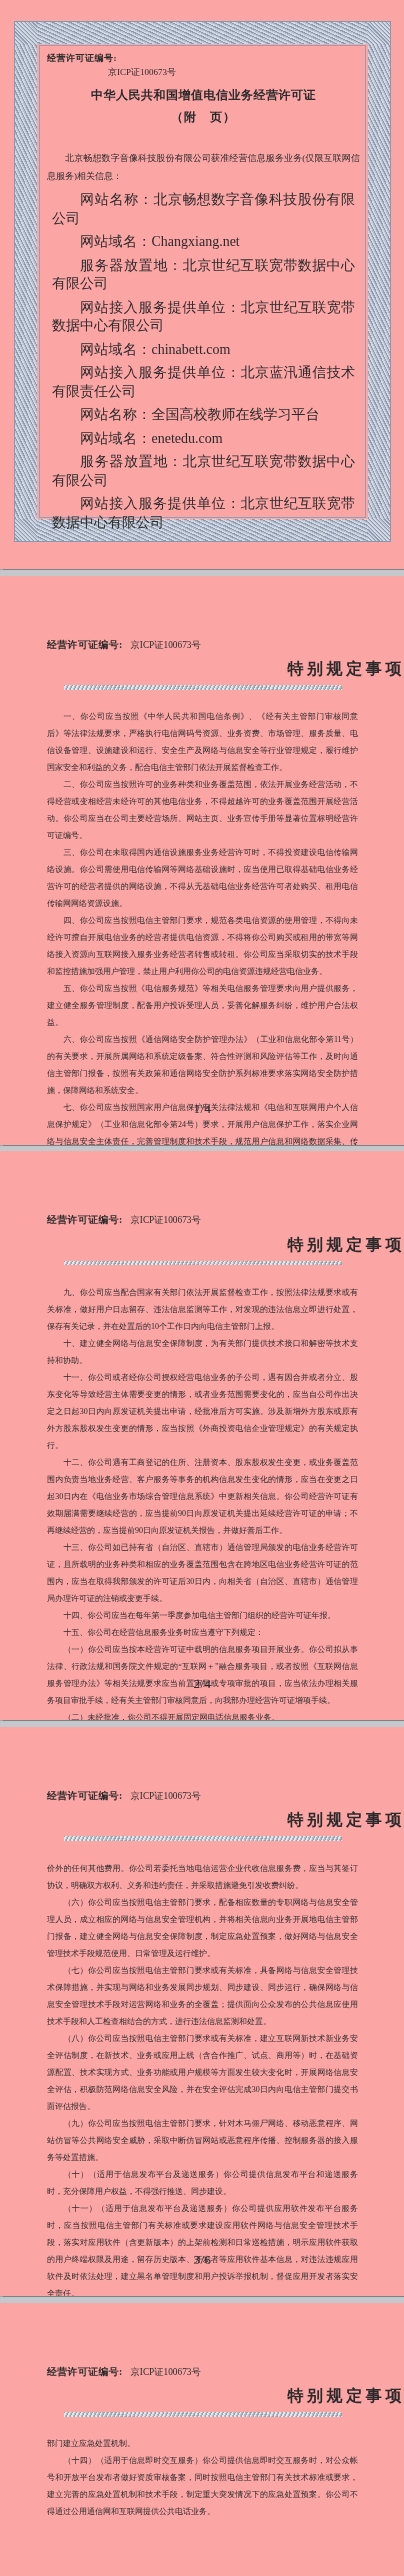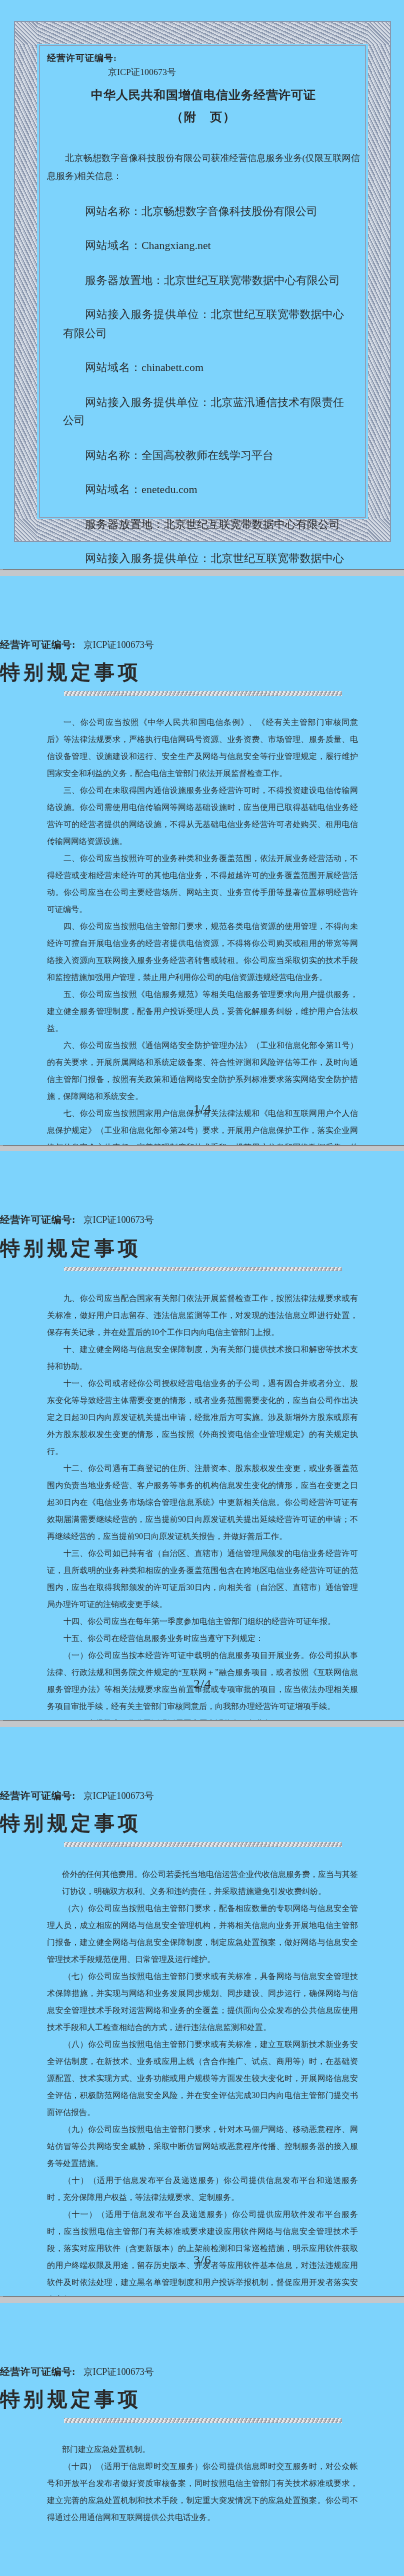--- a/index.html
+++ b/index.html
@@ -1,43 +1,43 @@
 <!DOCTYPE html>
 <html style="font-size:8.2px"><head>
 <meta charset="utf-8">
 <style>
   html,body{margin:0;padding:0;}
   body{background:#c4c7cb;font-family:"Liberation Serif","DejaVu Serif",serif;color:#2a2a2a;}
   .canvas{width:405px;display:flex;flex-direction:column;gap:6.7px;background:#c4c7cb;}
-  .page{width:405px;height:569px;background:#7dd3fc;position:relative;overflow:hidden;box-shadow:0 0.5px 1px rgba(0,0,0,.35);}
+  .page{width:405px;height:569px;background:#fca5a5;position:relative;overflow:hidden;box-shadow:0 0.5px 1px rgba(0,0,0,.35);}
 
   
   .cert-frame{position:absolute;top:20.6px;left:14.4px;right:14.4px;bottom:27px;
     border:23px solid;border-image:repeating-linear-gradient(45deg,#b6bfce 0 1.5px,#8f9bb1 1.5px 3.1px,#d3d9e3 3.1px 5.2px) 44;}
   .cert-frame::after{content:"";position:absolute;inset:1.5px;border:0.5px solid #93a0b5;}
   .cert-frame::before{content:"";position:absolute;inset:-23px;border:0.5px solid #8a97ad;}
   .cert-content{position:absolute;left:47px;right:45px;top:52px;}
   .lic-label{font-size:9px;font-weight:bold;letter-spacing:0.5px;}
   .cert-no{display:block;margin-left:61px;font-size:9px;margin-top:0.5px;}
   .cert-title{text-align:center;font-size:12px;font-weight:bold;margin:8.2px 0 0;letter-spacing:0.5px;}
   .cert-sub{text-align:center;font-size:12px;font-weight:bold;margin-top:5.2px;letter-spacing:1px;}
   .cert-intro{margin:23px 0 5.2px;font-size:9px;line-height:18.5px;text-indent:2em;text-align:justify;}
-  .field{margin:16px;font-size:11px;line-height:18.5px;text-indent:2em;text-align:justify;}
+  .field{margin:5px;font-size:14px;line-height:18.5px;text-indent:2em;text-align:justify;}
   .field .fl{letter-spacing:0.3px;}
 
   
-  .prov-lic-row{padding-top:63px;font-size:9.8px;}
+  .prov-lic-row{padding-left:47px;padding-top:63px;font-size:9.8px;}
   .prov-lic-row .lbl{font-weight:bold;letter-spacing:0.5px;}
   .prov-lic-row .num{margin-left:5.2px;font-size:9.3px;}
-  .prov-title{text-align:left;font-size:20px;font-weight:bold;letter-spacing:3.6px;margin:7.2px 0 0;font-family:Liberation Serif, serif;}
+  .prov-title{text-align:right;font-size:16px;font-weight:bold;letter-spacing:3.6px;margin:7.2px 0 0;font-family:Liberation Serif, serif;}
   .zigzag{width:278px;height:4.6px;margin:5.2px auto 0;
     background:repeating-linear-gradient(115deg,#9aa2ac 0 1px,#e2e5e9 1px 2.6px,#b6bcc4 2.6px 3.6px);}
   .prov-body{margin:18.5px 47px 0;font-size:8px;line-height:17px;text-align:justify;}
   .para{margin:0;text-indent:2.05em;}
-  .para.cont{text-indent:0;margin-left:15px;}
+  .para.cont{text-indent:0;}
   .pageno{position:absolute;bottom:28px;left:0;right:0;text-align:center;font-size:13px;letter-spacing:0.5px;}
 </style>
 </head>
 <body>
 
 <div class="canvas">
 
   <section class="page">
     <div class="cert-frame"></div>
     <div class="cert-content">
@@ -64,22 +64,22 @@
 
   <section class="page">
     <div class="prov-lic-row">
       <span class="lbl">经营许可证编号:</span>
       <span class="num">京ICP证100673号</span>
     </div>
     <h2 class="prov-title">特别规定事项</h2>
     <div class="zigzag"></div>
     <div class="prov-body">
       <p class="para">一、你公司应当按照《中华人民共和国电信条例》、《经有关主管部门审核同意后》等法律法规要求，严格执行电信网码号资源、业务资费、市场管理、服务质量、电信设备管理、设施建设和运行、安全生产及网络与信息安全等行业管理规定，履行维护国家安全和利益的义务，配合电信主管部门依法开展监督检查工作。</p>
+      <p class="para">二、你公司应当按照许可的业务种类和业务覆盖范围，依法开展业务经营活动，不得经营或变相经营未经许可的其他电信业务，不得超越许可的业务覆盖范围开展经营活动。你公司应当在公司主要经营场所、网站主页、业务宣传手册等显著位置标明经营许可证编号。</p>
       <p class="para">三、你公司在未取得国内通信设施服务业务经营许可时，不得投资建设电信传输网络设施。你公司需使用电信传输网等网络基础设施时，应当使用已取得基础电信业务经营许可的经营者提供的网络设施，不得从无基础电信业务经营许可者处购买、租用电信传输网网络资源设施。</p>
-      <p class="para">二、你公司应当按照许可的业务种类和业务覆盖范围，依法开展业务经营活动，不得经营或变相经营未经许可的其他电信业务，不得超越许可的业务覆盖范围开展经营活动。你公司应当在公司主要经营场所、网站主页、业务宣传手册等显著位置标明经营许可证编号。</p>
       <p class="para">四、你公司应当按照电信主管部门要求，规范各类电信资源的使用管理，不得向未经许可擅自开展电信业务的经营者提供电信资源，不得将你公司购买或租用的带宽等网络接入资源向互联网接入服务业务经营者转售或转租。你公司应当采取切实的技术手段和监控措施加强用户管理，禁止用户利用你公司的电信资源违规经营电信业务。</p>
       <p class="para">五、你公司应当按照《电信服务规范》等相关电信服务管理要求向用户提供服务，建立健全服务管理制度，配备用户投诉受理人员，妥善化解服务纠纷，维护用户合法权益。</p>
       <p class="para">六、你公司应当按照《通信网络安全防护管理办法》（工业和信息化部令第11号）的有关要求，开展所属网络和系统定级备案、符合性评测和风险评估等工作，及时向通信主管部门报备，按照有关政策和通信网络安全防护系列标准要求落实网络安全防护措施，保障网络和系统安全。</p>
       <p class="para">七、你公司应当按照国家用户信息保护有关法律法规和《电信和互联网用户个人信息保护规定》（工业和信息化部令第24号）要求，开展用户信息保护工作，落实企业网络与信息安全主体责任，完善管理制度和技术手段，规范用户信息和网络数据采集、传输、存储、使用和销毁等行为，加强数据访问权限管理，防止用户信息和数据泄露。</p>
 
     </div>
     <div class="pageno">1/4</div>
   </section>
 
   <section class="page">
@@ -110,21 +110,21 @@
       <span class="num">京ICP证100673号</span>
     </div>
     <h2 class="prov-title">特别规定事项</h2>
     <div class="zigzag"></div>
     <div class="prov-body">
       <p class="para cont">价外的任何其他费用。你公司若委托当地电信运营企业代收信息服务费，应当与其签订协议，明确双方权利、义务和违约责任，并采取措施避免引发收费纠纷。</p>
       <p class="para">（六）你公司应当按照电信主管部门要求，配备相应数量的专职网络与信息安全管理人员，成立相应的网络与信息安全管理机构，并将相关信息向业务开展地电信主管部门报备，建立健全网络与信息安全保障制度，制定应急处置预案，做好网络与信息安全管理技术手段规范使用、日常管理及运行维护。</p>
       <p class="para">（七）你公司应当按照电信主管部门要求或有关标准，具备网络与信息安全管理技术保障措施，并实现与网络和业务发展同步规划、同步建设、同步运行，确保网络与信息安全管理技术手段对运营网络和业务的全覆盖；提供面向公众发布的公共信息应使用技术手段和人工检查相结合的方式，进行违法信息监测和处置。</p>
       <p class="para">（八）你公司应当按照电信主管部门要求或有关标准，建立互联网新技术新业务安全评估制度，在新技术、业务或应用上线（含合作推广、试点、商用等）时，在基础资源配置、技术实现方式、业务功能或用户规模等方面发生较大变化时，开展网络信息安全评估，积极防范网络信息安全风险，并在安全评估完成30日内向电信主管部门提交书面评估报告。</p>
       <p class="para">（九）你公司应当按照电信主管部门要求，针对木马僵尸网络、移动恶意程序、网站仿冒等公共网络安全威胁，采取中断仿冒网站或恶意程序传播、控制服务器的接入服务等处置措施。</p>
-      <p class="para">（十）（适用于信息发布平台及递送服务）你公司提供信息发布平台和递送服务时，充分保障用户权益，等法律法规要求、定制服务。</p>
+      <p class="para">（十）（适用于信息发布平台及递送服务）你公司提供信息发布平台和递送服务时，充分保障用户权益，不得强行推送、同步建设。</p>
       <p class="para">（十一）（适用于信息发布平台及递送服务）你公司提供应用软件发布平台服务时，应当按照电信主管部门有关标准或要求建设应用软件网络与信息安全管理技术手段，落实对应用软件（含更新版本）的上架前检测和日常巡检措施，明示应用软件获取的用户终端权限及用途，留存历史版本、开发者等应用软件基本信息，对违法违规应用软件及时依法处理，建立黑名单管理制度和用户投诉举报机制，督促应用开发者落实安全责任。</p>
 
     </div>
     <div class="pageno">3/6</div>
   </section>
 
   <section class="page">
     <div class="prov-lic-row">
       <span class="lbl">经营许可证编号:</span>
       <span class="num">京ICP证100673号</span>

